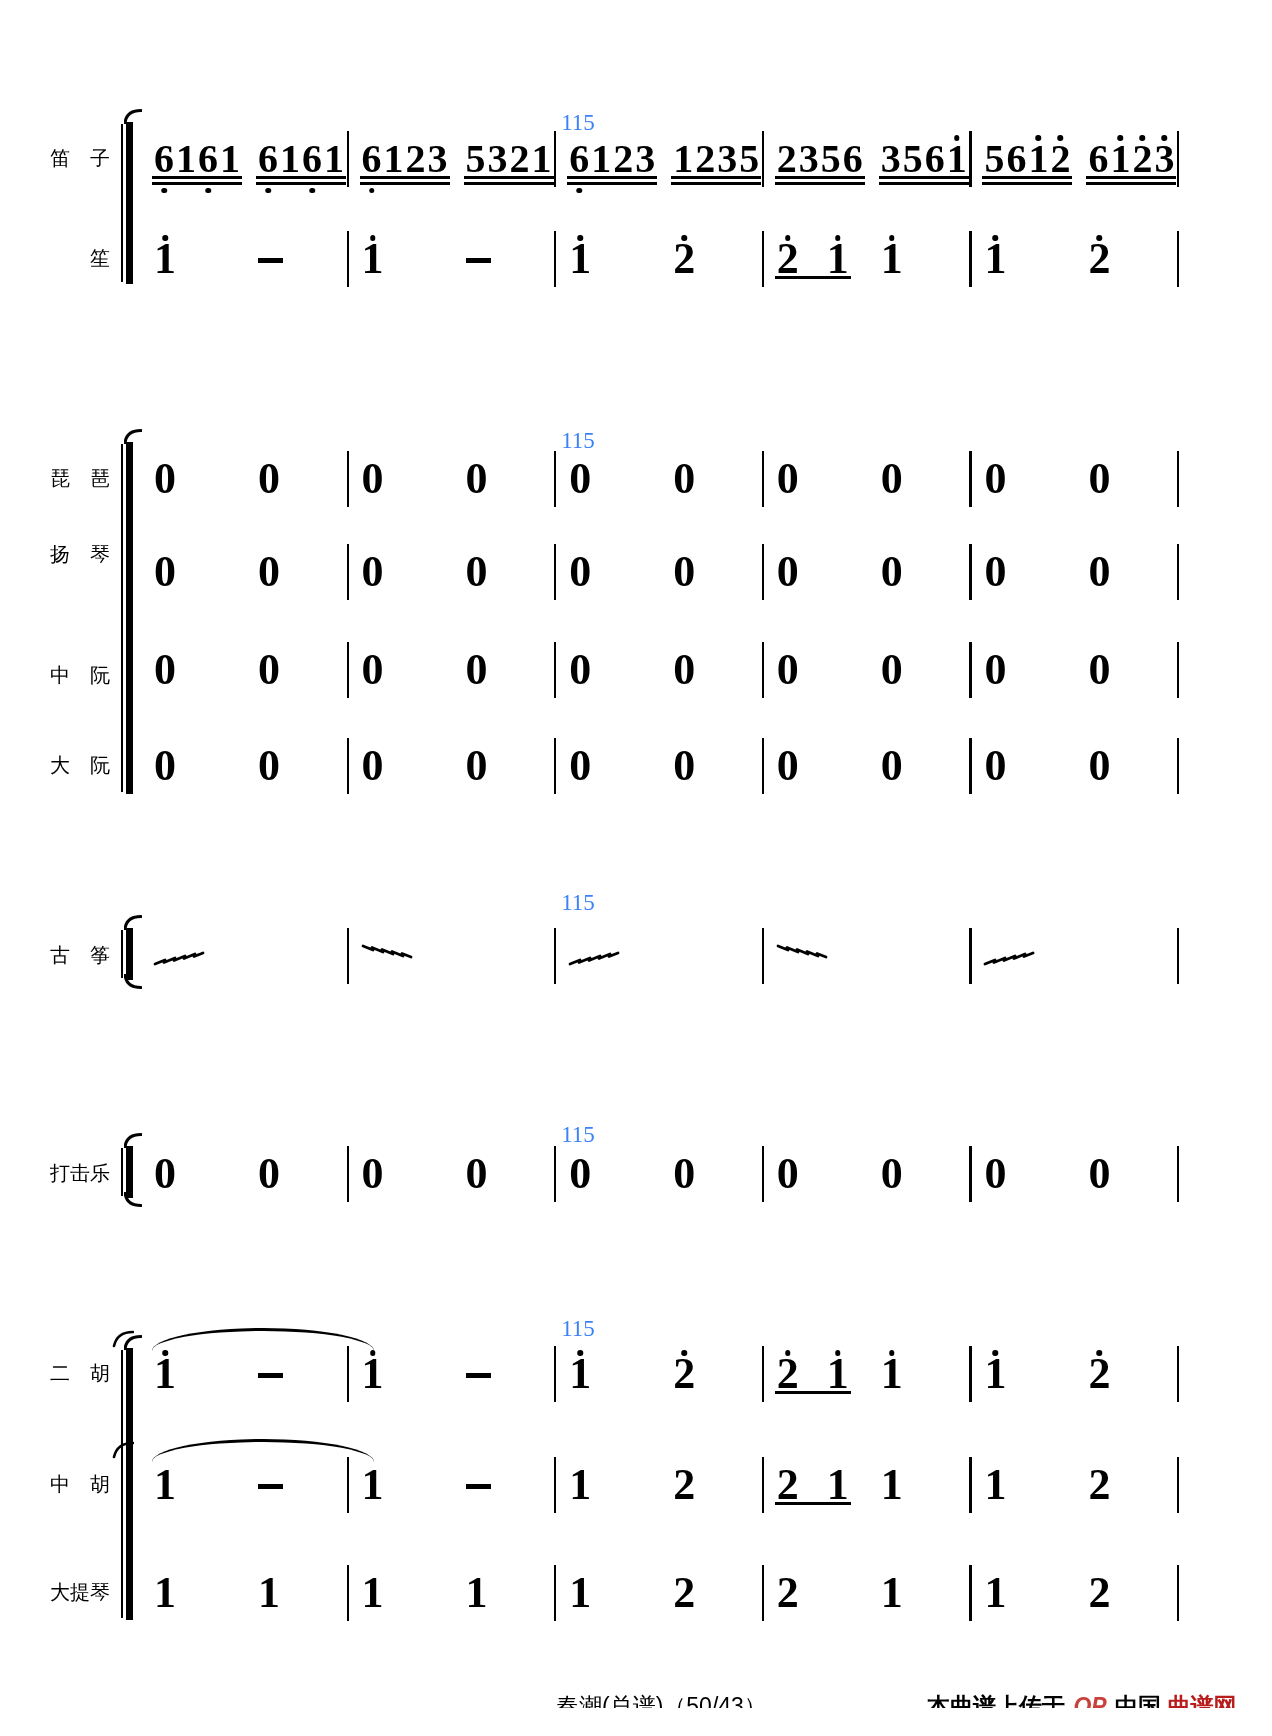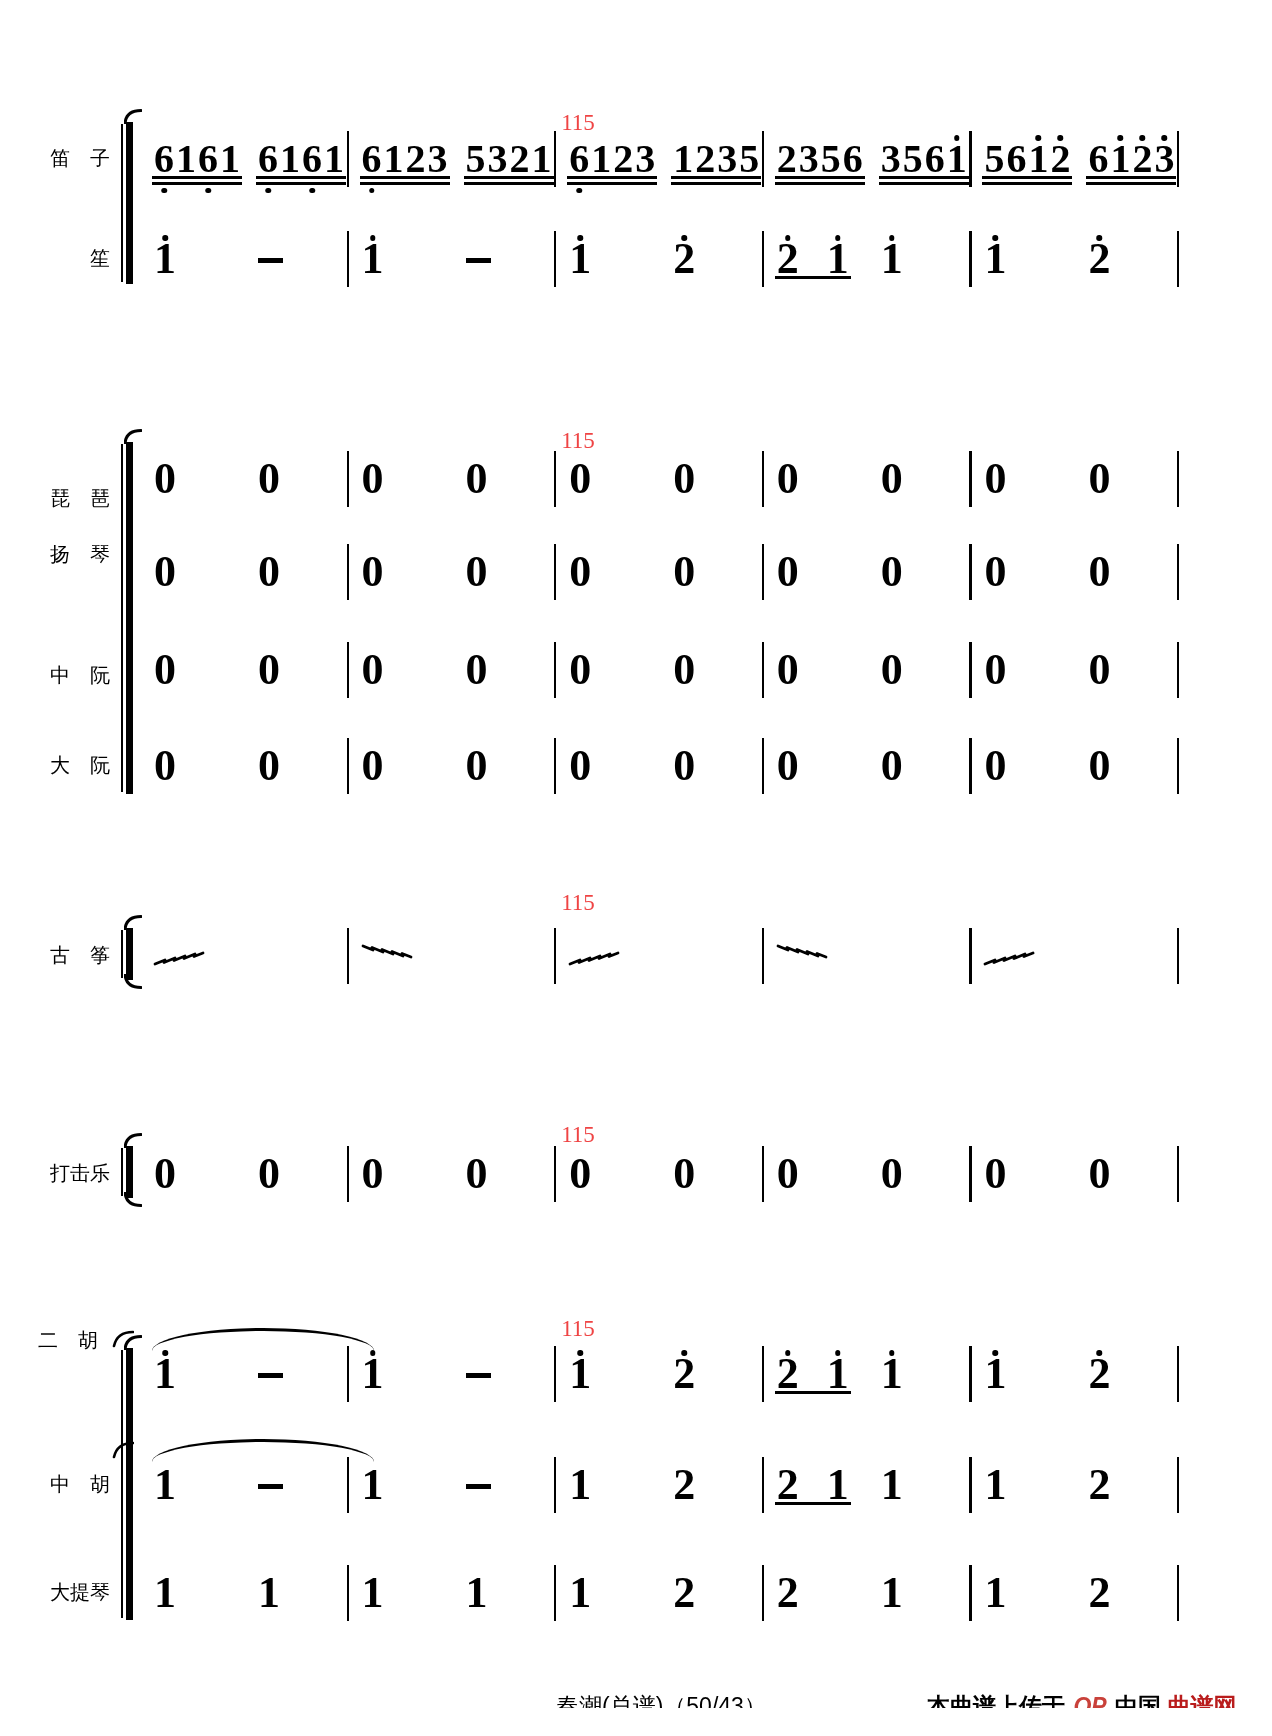--- a/index.html
+++ b/index.html
@@ -6,21 +6,21 @@
   #page{position:relative;width:1272px;height:1736px;background:#ffffff;overflow:hidden;
         font-family:"Liberation Sans",sans-serif;color:#000;margin:0 auto;}
   .system{position:absolute;left:0;top:0;width:100%;height:100%;}
   .ilabel{position:absolute;left:26px;width:84px;text-align:right;font-size:20px;line-height:28px;color:#000;white-space:pre;}
   .bracket{position:absolute;left:121px;width:13px;}
   .bracket .thin{position:absolute;left:0;top:2px;bottom:2px;width:2.2px;background:#000;}
   .bracket .thick{position:absolute;left:4.5px;top:0;bottom:0;width:7px;background:#000;}
   .curl{position:absolute;left:3px;top:-13px;}
   .curlb{position:absolute;left:3px;bottom:-13px;}
   .bar{position:absolute;width:2.2px;height:56px;background:#000;}
-  .mnum{position:absolute;font-family:"Liberation Serif",serif;font-size:23px;color:#ef4444;}
+  .mnum{position:absolute;font-family:"Liberation Serif",serif;font-size:23px;color:#3b82f6;}
   .meas{position:absolute;height:44px;}
   .grp{position:absolute;bottom:6px;display:flex;align-items:flex-end;gap:2px;}
   .grp.u1{gap:28px;}
   .dg{position:relative;display:block;font-family:"Liberation Serif",serif;font-weight:700;
       font-size:44px;line-height:30px;height:30px;color:#000;}
   .grp.sm .dg{font-size:40px;}
   .ul{position:absolute;left:-2px;right:-2px;height:2.6px;background:#000;}
   .ul.l1{bottom:-5px;}
   .ul.l2{bottom:-10.5px;}
   .dot{position:absolute;left:50%;transform:translateX(-50%);width:5.5px;height:5.5px;border-radius:50%;background:#000;}
@@ -198,21 +198,21 @@
       </div>
       <div class="system">
         <div class="bracket" style="top: 442px; height: 352px;">
           <div class="thin"></div>
           <div class="thick"></div>
           <div class="curl"><svg width="18" height="15" viewBox="0 0 18 15">
               <path d="M1 15 C1.5 6 7 1.5 17 1.5" stroke="#000" stroke-width="3" fill="none" stroke-linecap="round"></path>
             </svg></div>
         </div>
         <div class="mnum" style="left: 561.2px; top: 428px;">115</div>
-        <div class="ilabel" style="top: 484px; font-family: Liberation Serif, serif;">琵　琶</div>
+        <div class="ilabel" style="top: 464px; font-family: Liberation Serif, serif;">琵　琶</div>
         <div class="bar" style="left: 346.6px; top: 451px;"></div>
         <div class="bar" style="left: 554.2px; top: 451px;"></div>
         <div class="bar" style="left: 761.8px; top: 451px;"></div>
         <div class="bar" style="left: 969.4px; top: 451px;"></div>
         <div class="bar" style="left: 1177px; top: 451px;"></div>
         <div class="meas" style="left: 140px; top: 456px; width: 207.6px;">
           <div class="grp u0" style="left: 14px;">
             <span class="dg">0</span>
           </div>
           <div class="grp u0" style="left: 118px;">
@@ -485,21 +485,21 @@
       </div>
       <div class="system">
         <div class="bracket" style="top: 1348px; height: 272px;">
           <div class="thin"></div>
           <div class="thick"></div>
           <div class="curl"><svg width="18" height="15" viewBox="0 0 18 15">
               <path d="M1 15 C1.5 6 7 1.5 17 1.5" stroke="#000" stroke-width="3" fill="none" stroke-linecap="round"></path>
             </svg></div>
         </div>
         <div class="mnum" style="left: 561.2px; top: 1316px;">115</div>
-        <div class="ilabel" style="top: 1326px; text-align: center;">二　胡</div>
+        <div class="ilabel" style="top: 1359px;">二　胡</div>
         <div class="bar" style="left: 346.6px; top: 1346px;"></div>
         <div class="bar" style="left: 554.2px; top: 1346px;"></div>
         <div class="bar" style="left: 761.8px; top: 1346px;"></div>
         <div class="bar" style="left: 969.4px; top: 1346px;"></div>
         <div class="bar" style="left: 1177px; top: 1346px;"></div>
         <div class="tie" style="left: 152px; width: 221.6px; top: 1328px;"></div>
         <div class="hook" style="left: 112px; top: 1330px;"><svg width="22" height="18" viewBox="0 0 22 18">
             <path d="M21 2 C10 2 4 7 2 16" stroke="#000" stroke-width="2.6" fill="none" stroke-linecap="round"></path>
           </svg></div>
         <div class="meas" style="left: 140px; top: 1351px; width: 207.6px;">

